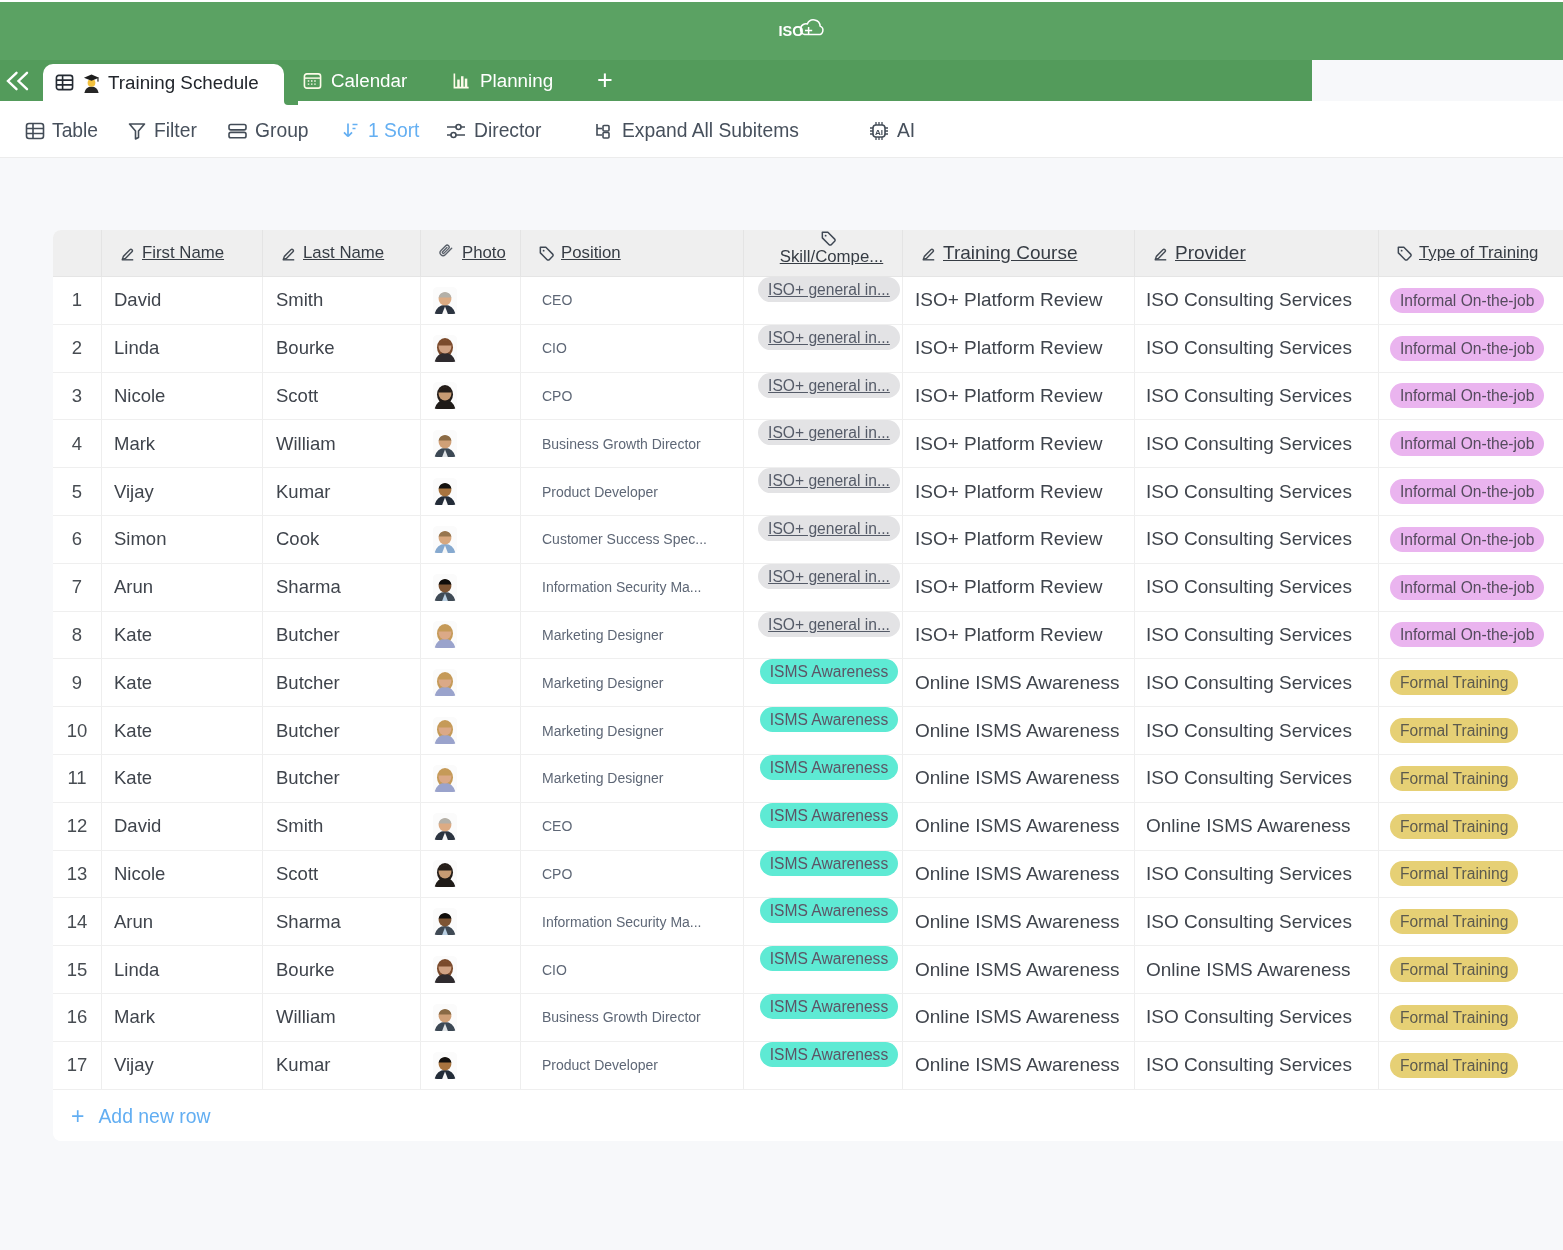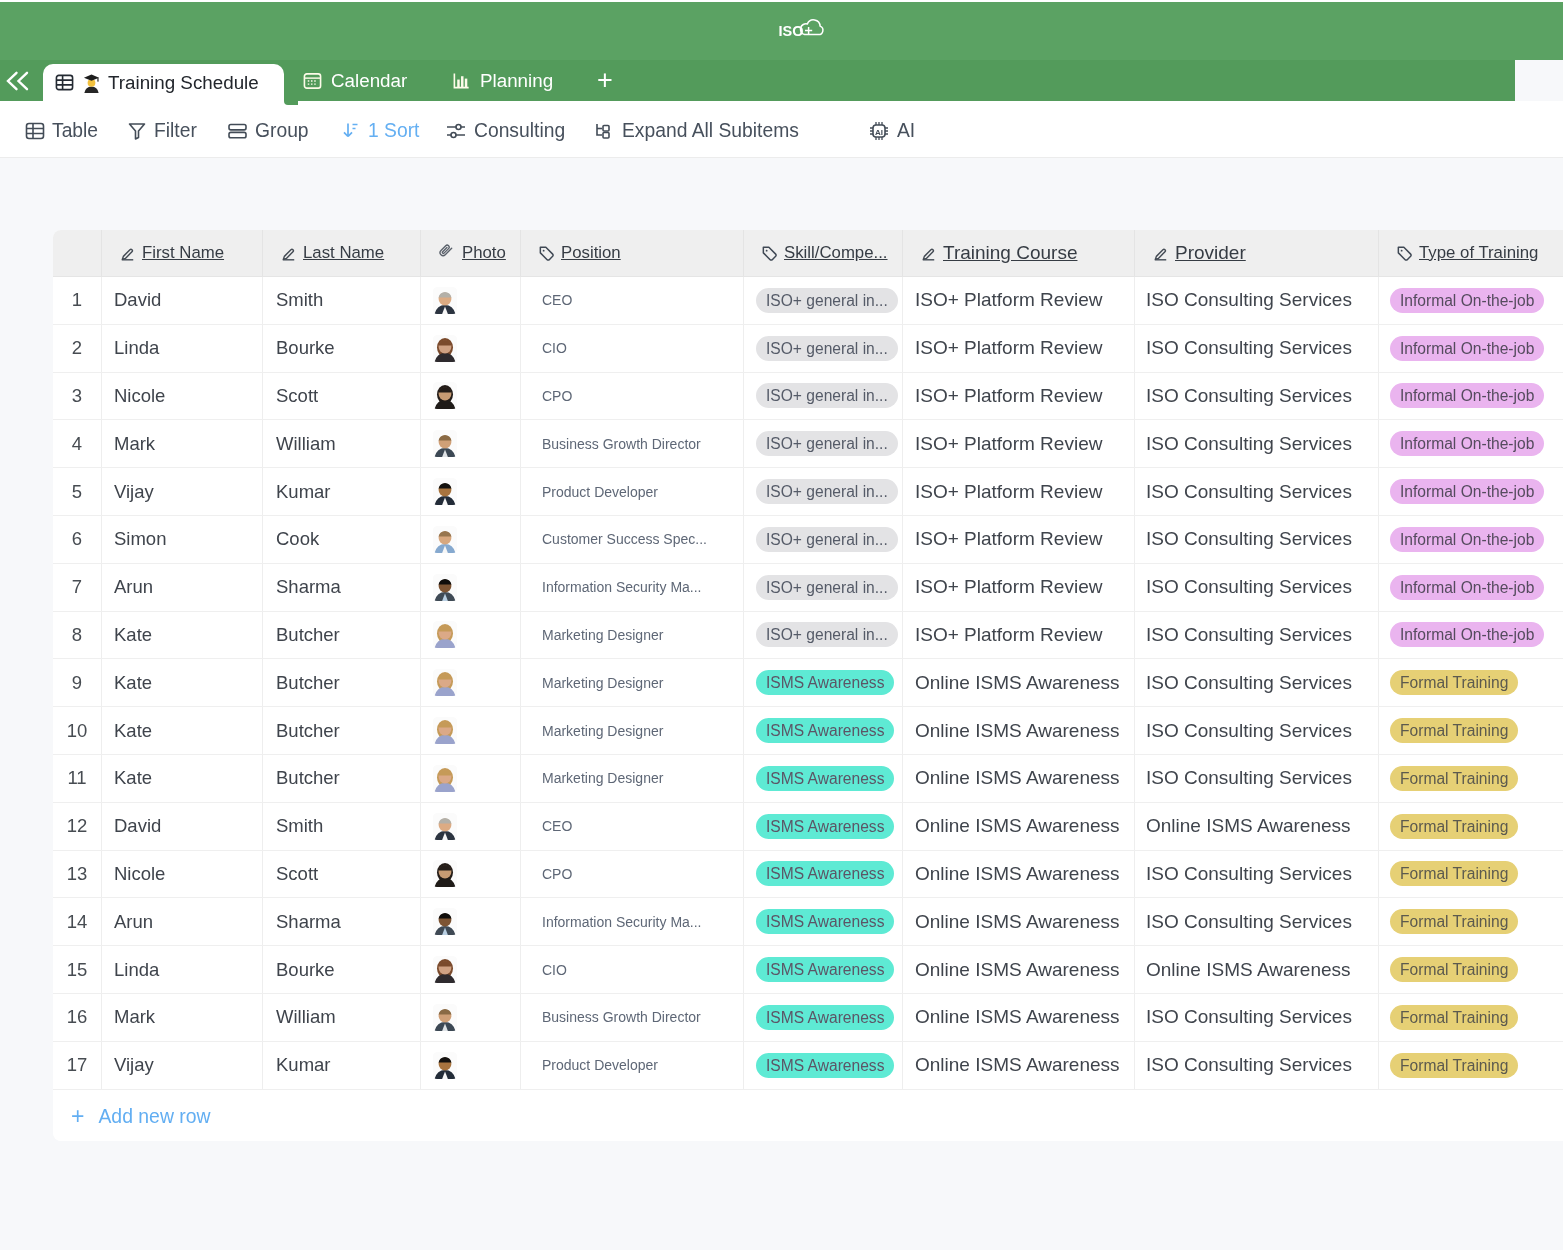--- a/index.html
+++ b/index.html
@@ -1,19 +1,19 @@
 <!DOCTYPE html>
 <html><head>
 <meta charset="utf-8">
 <style>
   * { margin:0; padding:0; box-sizing:border-box; }
   html,body { width:1563px; height:1250px; font-family:"Liberation Sans", sans-serif; background:#f7f8fa; overflow:hidden; }
   .topstrip { position:absolute; left:0; top:0; width:1563px; height:2px; background:#ffffff; }
   .topbar { position:absolute; left:0; top:2px; width:1563px; height:58px; background:#5ba263; }
-  .tabbar { position:absolute; left:0; top:60px; width:1515px; height:41px; background:#539b5b; }
+  .tabbar { position:absolute; left:0; top:60px; width:1312px; height:41px; background:#539b5b; }
   .toolbar { position:absolute; left:0; top:101px; width:1563px; height:57px; background:#ffffff; border-bottom:1px solid #ececec; }
   .logo { position:absolute; left:0; top:0; width:1563px; height:58px; display:flex; align-items:center; justify-content:center; }
   .chev { position:absolute; left:5px; top:0; height:41px; display:flex; align-items:center; }
   .tab-active { position:absolute; left:43px; top:4px; width:241px; height:37px; background:#ffffff; border-radius:10px 10px 0 0; display:flex; align-items:center; padding-left:12px; }
   .tab-active .lbl { font-size:18.8px; color:#22262c; margin-left:7px; }
   .tab { position:absolute; top:0; height:41px; display:flex; align-items:center; color:#ffffff; font-size:18.8px; }
   .tab .ic { margin-right:9px; }
   .tbitem { position:absolute; top:102px; height:57px; display:flex; align-items:center; color:#47505c; font-size:19.3px; }
   .tbitem svg { margin-right:7px; }
   .tbitem.blue { color:#64aff2; }
@@ -22,27 +22,27 @@
   .hrow { display:flex; height:47px; background:#efefef; border-bottom:1px solid #e5e5e5; }
   .hcell { display:flex; align-items:center; font-size:16.8px; color:#363c44; border-right:1px solid #e4e4e4; height:46px; padding-left:17px; }
   .hcell svg { margin-right:6px; }
   .row { display:flex; height:47.8px; border-bottom:1px solid #efefef; background:#fff; }
   .cell { border-right:1px solid #eeeeee; height:100%; display:flex; align-items:center; font-size:18.5px; color:#3f444c; }
   .c0 { width:49px; justify-content:center; color:#474c52; padding-left:0 !important; }
   .c1 { width:161px; padding-left:12px; }
   .c2 { width:158px; padding-left:13px; }
   .c3 { width:100px; padding-left:12px; }
   .c4 { width:223px; padding-left:21px; font-size:14px; color:#5e6776; }
-  .c5 { width:159px; padding-left:12px; }
+  .c5 { width:159px; padding-left:12px;flex-direction:column; }
   .c6 { width:232px; padding-left:12px; }
   .c7 { width:244px; padding-left:11px; }
   .c8 { width:184px; padding-left:11px; border-right:none; }
   .c6, .c7 { font-size:19px; }
   .pill { display:inline-block; border-radius:12.5px; font-size:15.6px; line-height:25px; height:25px; padding:0 10px; color:#555b68; white-space:nowrap; }
-  .pill.gray { background:#e3e3e5; }
+  .pill.gray { background:#e3e3e5;text-decoration:underline; }
   .pill.pink { background:#5eead4; color:#5c5566; }
   .pill.purple { background:#eab4ef; color:#554b5e; }
   .pill.gold { background:#e6d075; color:#5c5a4e; }
   .addrow { display:flex; height:51px; background:#fff; align-items:center; color:#62aef2; font-size:19.4px; padding-left:18px; padding-top:2px; border-radius:0 0 0 8px; }
   .av { width:24px; height:27px; border-radius:4px; }
   .hrow > div { padding-left:17px !important;text-decoration:underline; }
   .hrow > .c0 { padding-left:0 !important; }
 </style>
 </head>
 <body>
@@ -122,21 +122,21 @@
       <path d="M12.5 4.5 h5 M12.5 8.5 h3" stroke="#64aff2" stroke-width="1.7"></path>
     </svg>
   <span>1 Sort</span>
 </div>
 <div class="tbitem" style="left:445px;">
   <svg width="22" height="20" viewBox="0 0 22 20">
       <path d="M2 6 h18 M2 14 h18" stroke="#434c57" stroke-width="1.6"></path>
       <circle cx="13.5" cy="6" r="2.5" fill="#fff" stroke="#434c57" stroke-width="1.6"></circle>
       <circle cx="8.5" cy="14" r="2.5" fill="#fff" stroke="#434c57" stroke-width="1.6"></circle>
     </svg>
-  <span>Consulting</span>
+  <span>Director</span>
 </div>
 <div class="tbitem" style="left:593px;">
   <svg width="22" height="20" viewBox="0 0 22 20">
       <path d="M4 3 v11 h5" stroke="#434c57" stroke-width="1.6" fill="none"></path>
       <path d="M4 7.5 h5" stroke="#434c57" stroke-width="1.6"></path>
       <rect x="10" y="4.5" width="6" height="5.5" rx="1" fill="none" stroke="#434c57" stroke-width="1.6"></rect>
       <rect x="10" y="11.5" width="6" height="5.5" rx="1" fill="none" stroke="#434c57" stroke-width="1.6"></rect>
     </svg>
   <span>Expand All Subitems</span>
 </div>

